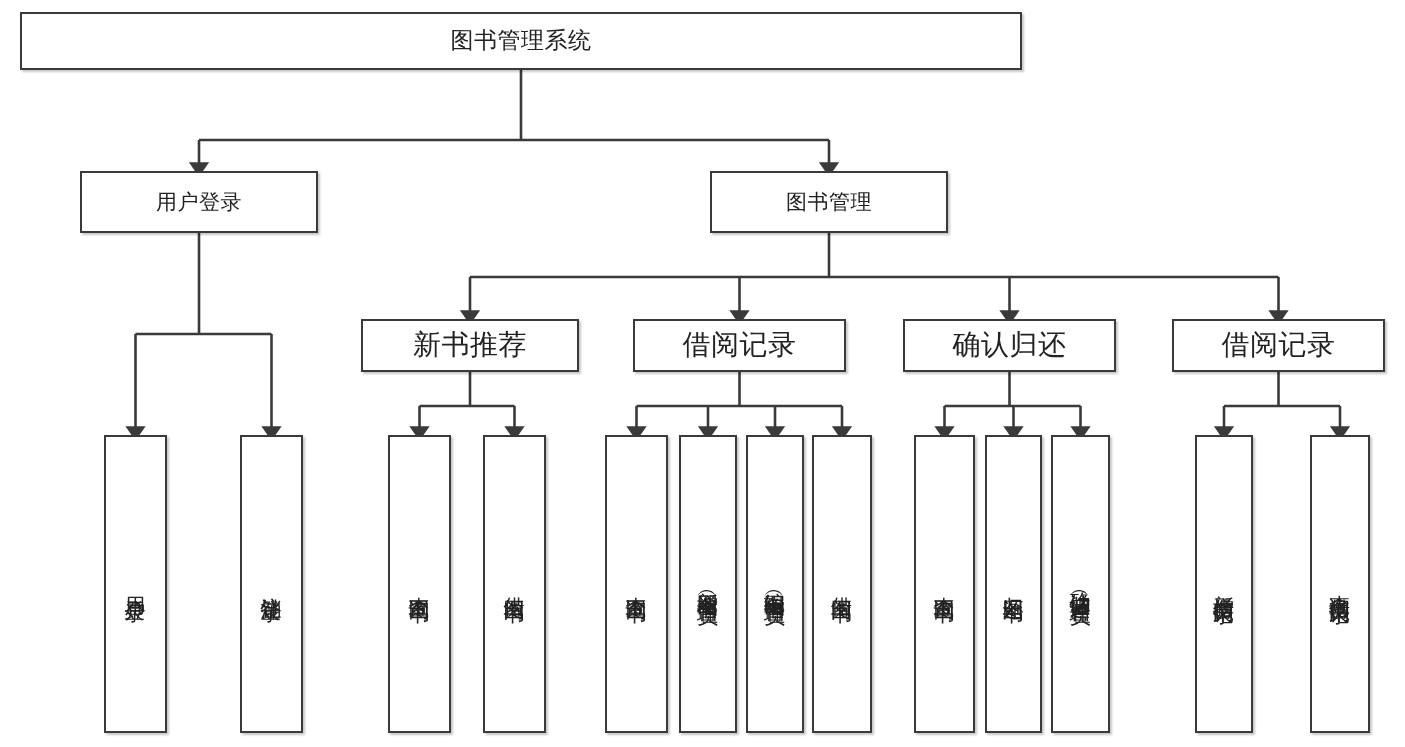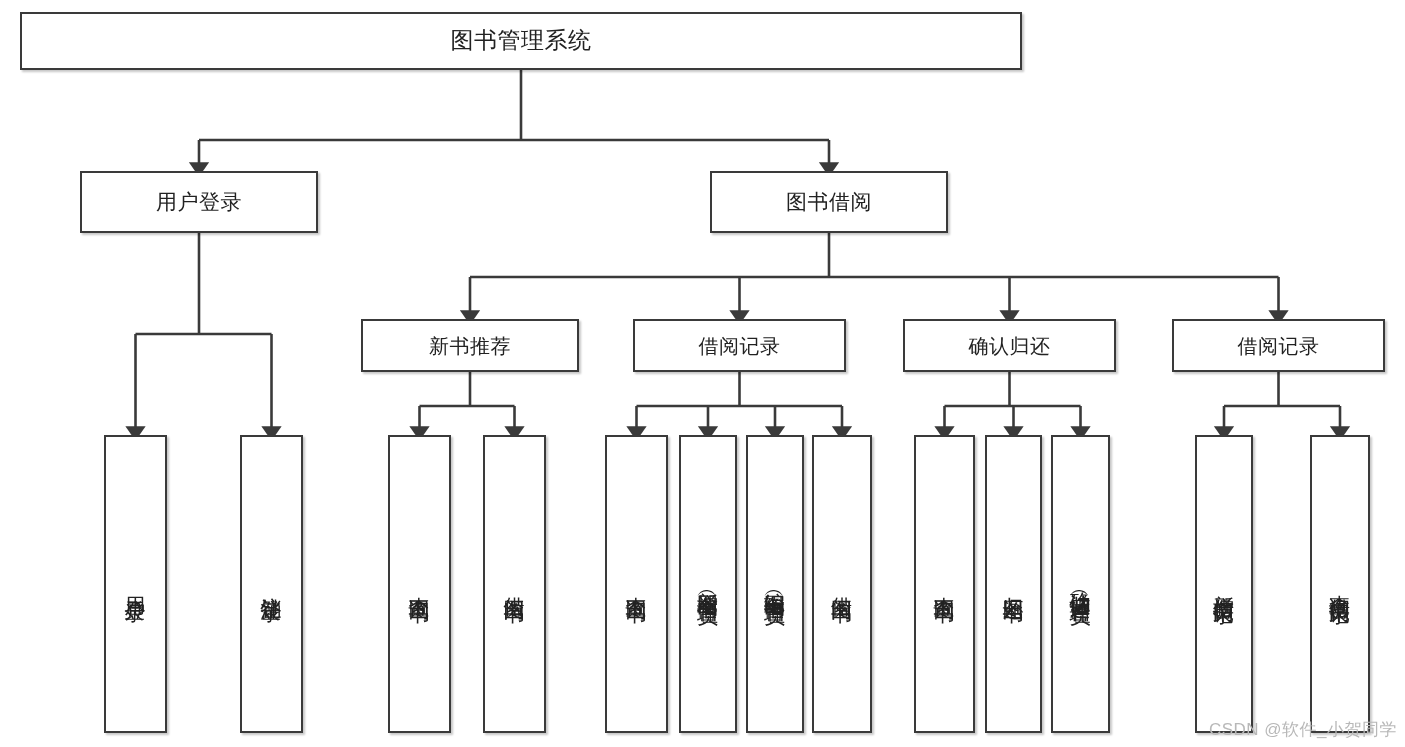--- a/index.html
+++ b/index.html
@@ -42,21 +42,21 @@
   }
   .node.vertical .node-label {
     writing-mode: vertical-rl;
     text-orientation: upright;
     white-space: nowrap;
     letter-spacing: 2px;
     line-height: 1.0;
   }
   .node-root .node-label { font-size: 23px; }
   .node-l1 .node-label { font-size: 21px; }
-  .node-l2 .node-label { font-size: 20px; }
+  .node-l2 .node-label { font-size: 28px; }
   .node-leaf .node-label { font-size: 21px; }
   .edges {
     position: absolute;
     left: 0;
     top: 0;
     width: 1405px;
     height: 747px;
     pointer-events: none;
   }
   .watermark {
@@ -116,21 +116,21 @@
       </g>
   </svg>
   <div id="node-layer">
       <div class="node node-root horizontal" style="left: 20px; top: 12px; width: 1002px; height: 58px;">
         <span class="node-label">图书管理系统</span>
       </div>
       <div class="node node-l1 horizontal" style="left: 80px; top: 171px; width: 238px; height: 62px;">
         <span class="node-label">用户登录</span>
       </div>
       <div class="node node-l1 horizontal" style="left: 710px; top: 171px; width: 238px; height: 62px;">
-        <span class="node-label">图书借阅</span>
+        <span class="node-label">图书管理</span>
       </div>
       <div class="node node-l2 horizontal" style="left: 361px; top: 319px; width: 218px; height: 53px;">
         <span class="node-label">新书推荐</span>
       </div>
       <div class="node node-l2 horizontal" style="left: 633px; top: 319px; width: 213px; height: 53px;">
         <span class="node-label">借阅记录</span>
       </div>
       <div class="node node-l2 horizontal" style="left: 903px; top: 319px; width: 213px; height: 53px;">
         <span class="node-label">确认归还</span>
       </div>
@@ -170,14 +170,13 @@
       <div class="node node-leaf vertical" style="left: 1051px; top: 435px; width: 59px; height: 298px;">
         <span class="node-label">确认归还（管理员）</span>
       </div>
       <div class="node node-leaf vertical" style="left: 1195px; top: 435px; width: 58px; height: 298px;">
         <span class="node-label">新增借阅记录</span>
       </div>
       <div class="node node-leaf vertical" style="left: 1310px; top: 435px; width: 60px; height: 298px;">
         <span class="node-label">查询借阅记录</span>
       </div>
     </div>
-  <div class="watermark">CSDN @软件_小贺同学</div>
 </div>
 
 </body></html>

